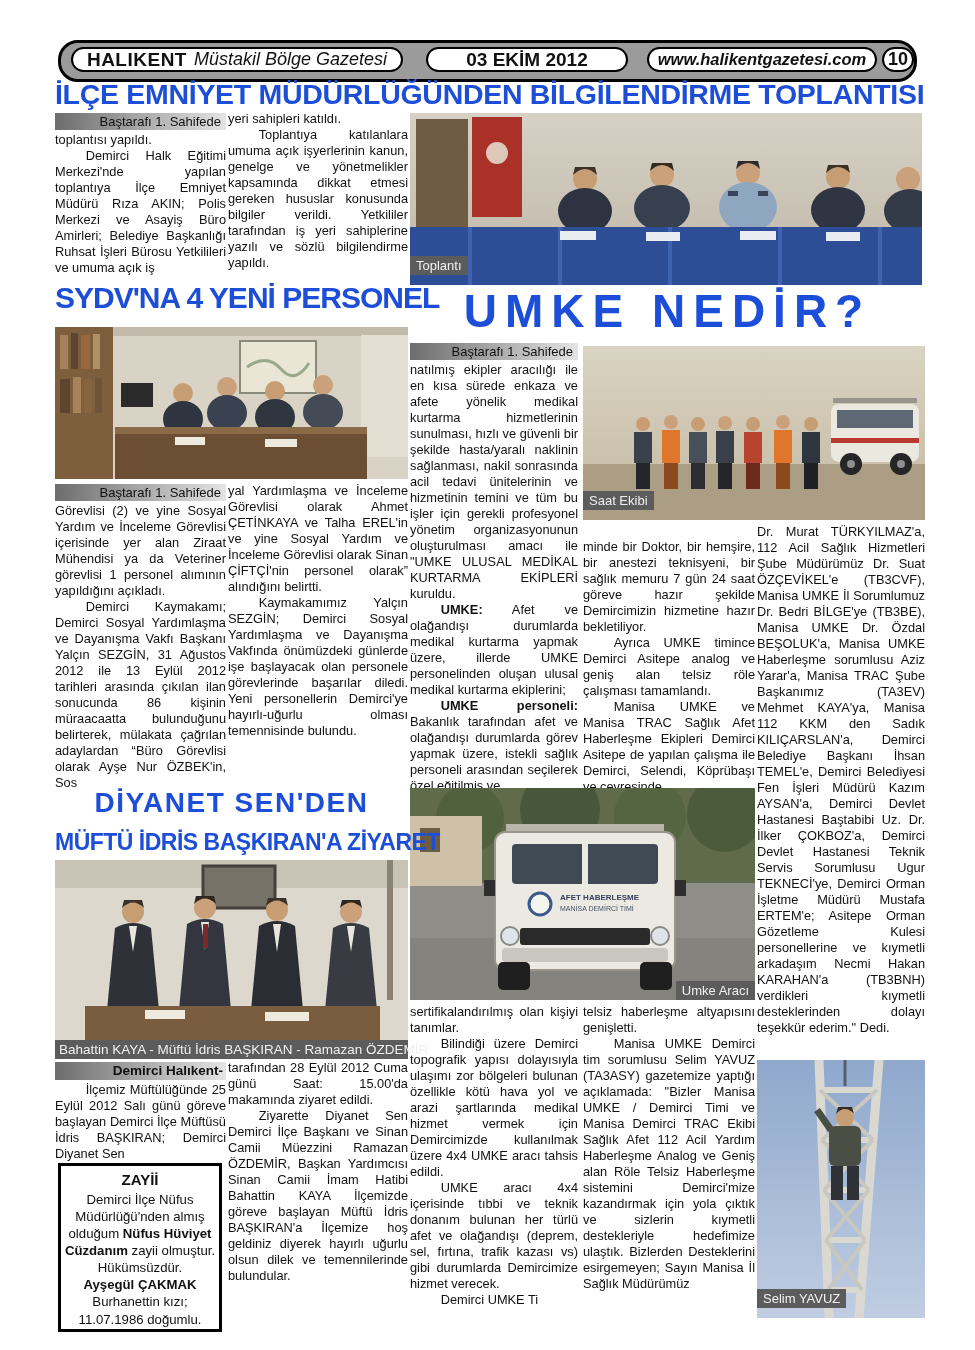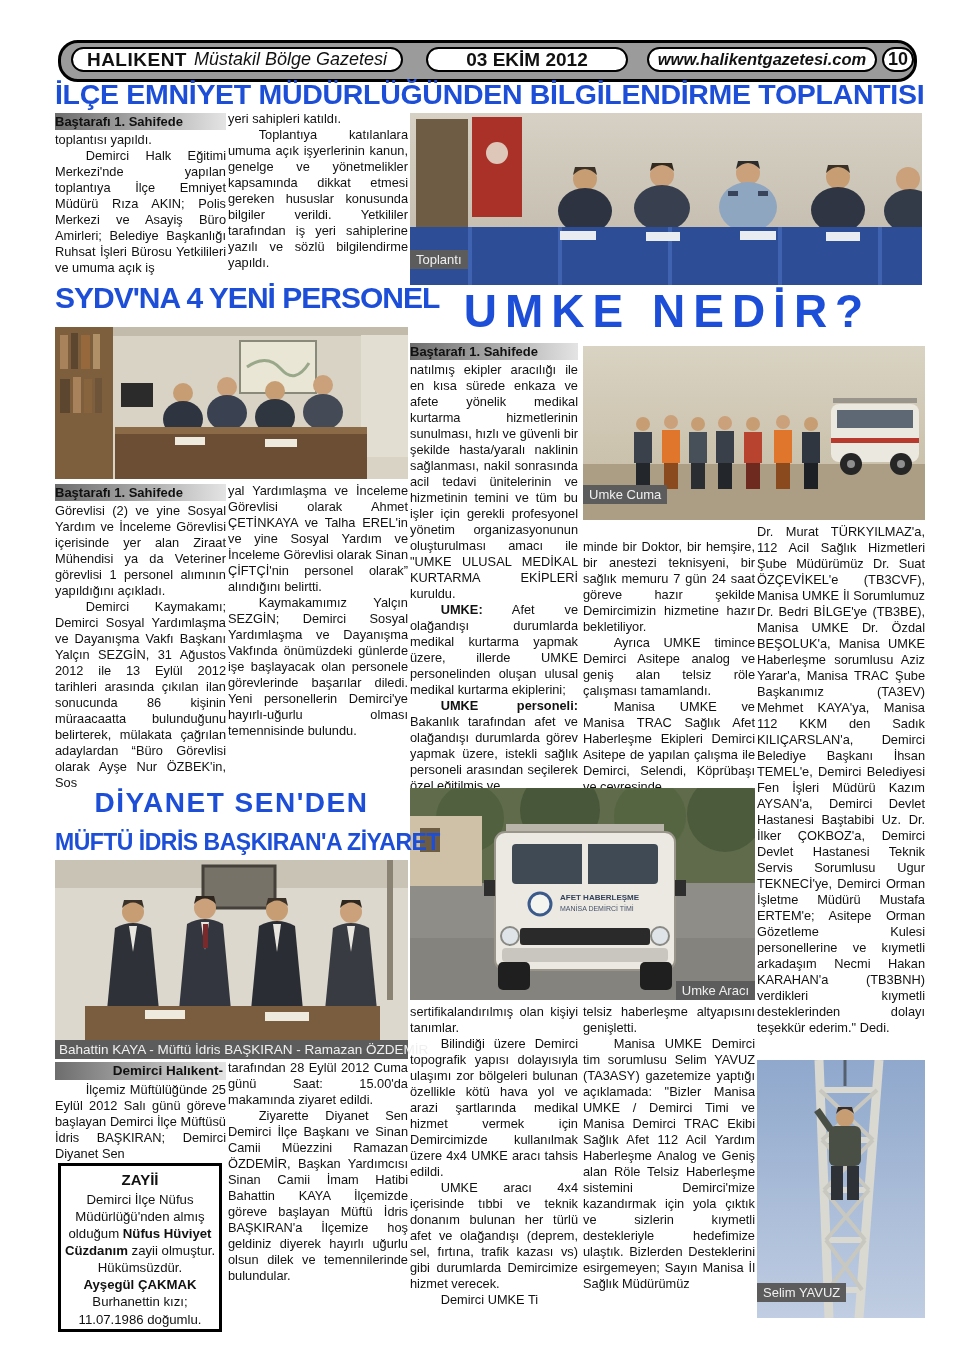--- a/index.html
+++ b/index.html
@@ -22,34 +22,34 @@
   .hl{position:absolute;font-weight:bold;text-align:center;white-space:nowrap;color:#1d4ed8;}
   .hl-main{left:55px;top:78px;width:865px;font-size:28.5px;letter-spacing:-.3px;}
   .hl-sydv{left:55px;top:281px;width:353px;font-size:30px;letter-spacing:-1px;}
   .hl-umke{left:410px;top:284px;width:515px;font-size:46px;letter-spacing:8px;}
   .hl-diy1{left:55px;top:787px;width:353px;font-size:28px;letter-spacing:1.5px;}
   .hl-diy2{left:55px;top:829px;width:353px;font-size:23px;letter-spacing:-.5px;}
 
   
   .col{position:absolute;overflow:hidden;}
   .tag{height:17px;line-height:17px;background:linear-gradient(to right,var(--tag-dark,#6d6d6d),var(--tag-light,#e4e4e4));
-       font-weight:bold;font-size:13px;text-align:left;padding-right:5px;box-sizing:border-box;margin-bottom:2px;}
+       font-weight:normal;font-size:13px;text-align:right;padding-right:5px;box-sizing:border-box;margin-bottom:2px;}
   .dateline{height:18px;line-height:18px;background:linear-gradient(to right,var(--tag-dark,#6d6d6d),var(--tag-light,#e4e4e4));
        font-weight:bold;font-size:13.5px;text-align:right;padding-right:3px;margin-bottom:2px;}
   .body{font-size:12.8px;line-height:16px;}
   .body p{margin:0;text-indent:2.4em;text-align:justify;}
   .body p:first-child{text-indent:0;}
   .indent-first .body p:first-child{text-indent:2.4em;}
 
   
   .photo{position:absolute;overflow:hidden;background:#cfcabd;}
   .photo svg{display:block;width:100%;height:100%;}
   .caption{position:absolute;background:var(--caption-bg,#5c5c5c);color:var(--caption-text,#f0f0f0);
            font-size:13px;line-height:17px;padding:1px 6px;white-space:nowrap;}
-  .cap-bl{left:0;bottom:16px;} .cap-br{right:0;bottom:0;}
+  .cap-bl{left:0;bottom:10px;} .cap-br{right:0;bottom:0;}
   .caption-bar{position:absolute;background:var(--caption-bg,#5c5c5c);color:var(--caption-text,#f0f0f0);
                font-size:13.5px;line-height:19px;padding:0 4px;box-sizing:border-box;white-space:nowrap;}
 
   
   .zayi{position:absolute;left:58px;top:1163px;width:164px;height:169px;border:3px solid #000;
         box-sizing:border-box;text-align:center;font-size:13.2px;line-height:1.3;padding:4px 3px;}
   .zayi-title{font-weight:bold;font-size:15px;margin-bottom:1px;}
   .zayi p{margin:0;text-indent:0;}
 
   .photo text{font-family:"Liberation Sans",sans-serif;}
@@ -248,21 +248,21 @@
         <rect x="250" y="52" width="84" height="5" fill="#9a958c"></rect>
         <rect x="248" y="58" width="88" height="58" rx="8" fill="#ebe8e0"></rect>
         <rect x="254" y="64" width="76" height="18" fill="#5d6874"></rect>
         <rect x="248" y="92" width="88" height="5" fill="#b8392e"></rect>
         <circle cx="268" cy="118" r="11" fill="#262626"></circle>
           <circle cx="318" cy="118" r="11" fill="#262626"></circle>
         <circle cx="268" cy="118" r="4" fill="#8f8f8f"></circle>
           <circle cx="318" cy="118" r="4" fill="#8f8f8f"></circle>
       </g>
     </svg>
-    <div class="caption cap-bl">Umke Cuma</div>
+    <div class="caption cap-bl">Saat Ekibi</div>
   </div>
 
   <div class="col" style="left:583px;top:539px;width:172px;height:266px;">
     <div class="body">
         <p>minde bir Doktor, bir hemşire, bir anestezi teknisyeni, bir sağlık memuru 7 gün 24 saat göreve hazır şekilde Demircimizin hizmetine hazır bekletiliyor.</p>
         <p>Ayrıca UMKE timince Demirci Asitepe analog ve geniş alan telsiz röle çalışması tamamlandı.</p>
         <p>Manisa UMKE ve Manisa TRAC Sağlık Afet Haberleşme Ekipleri Demirci Asitepe de yapılan çalışma ile Demirci, Selendi, Köprübaşı ve çevresinde</p>
       </div>
   </div>
   <div class="col" style="left:757px;top:524px;width:168px;height:532px;">

